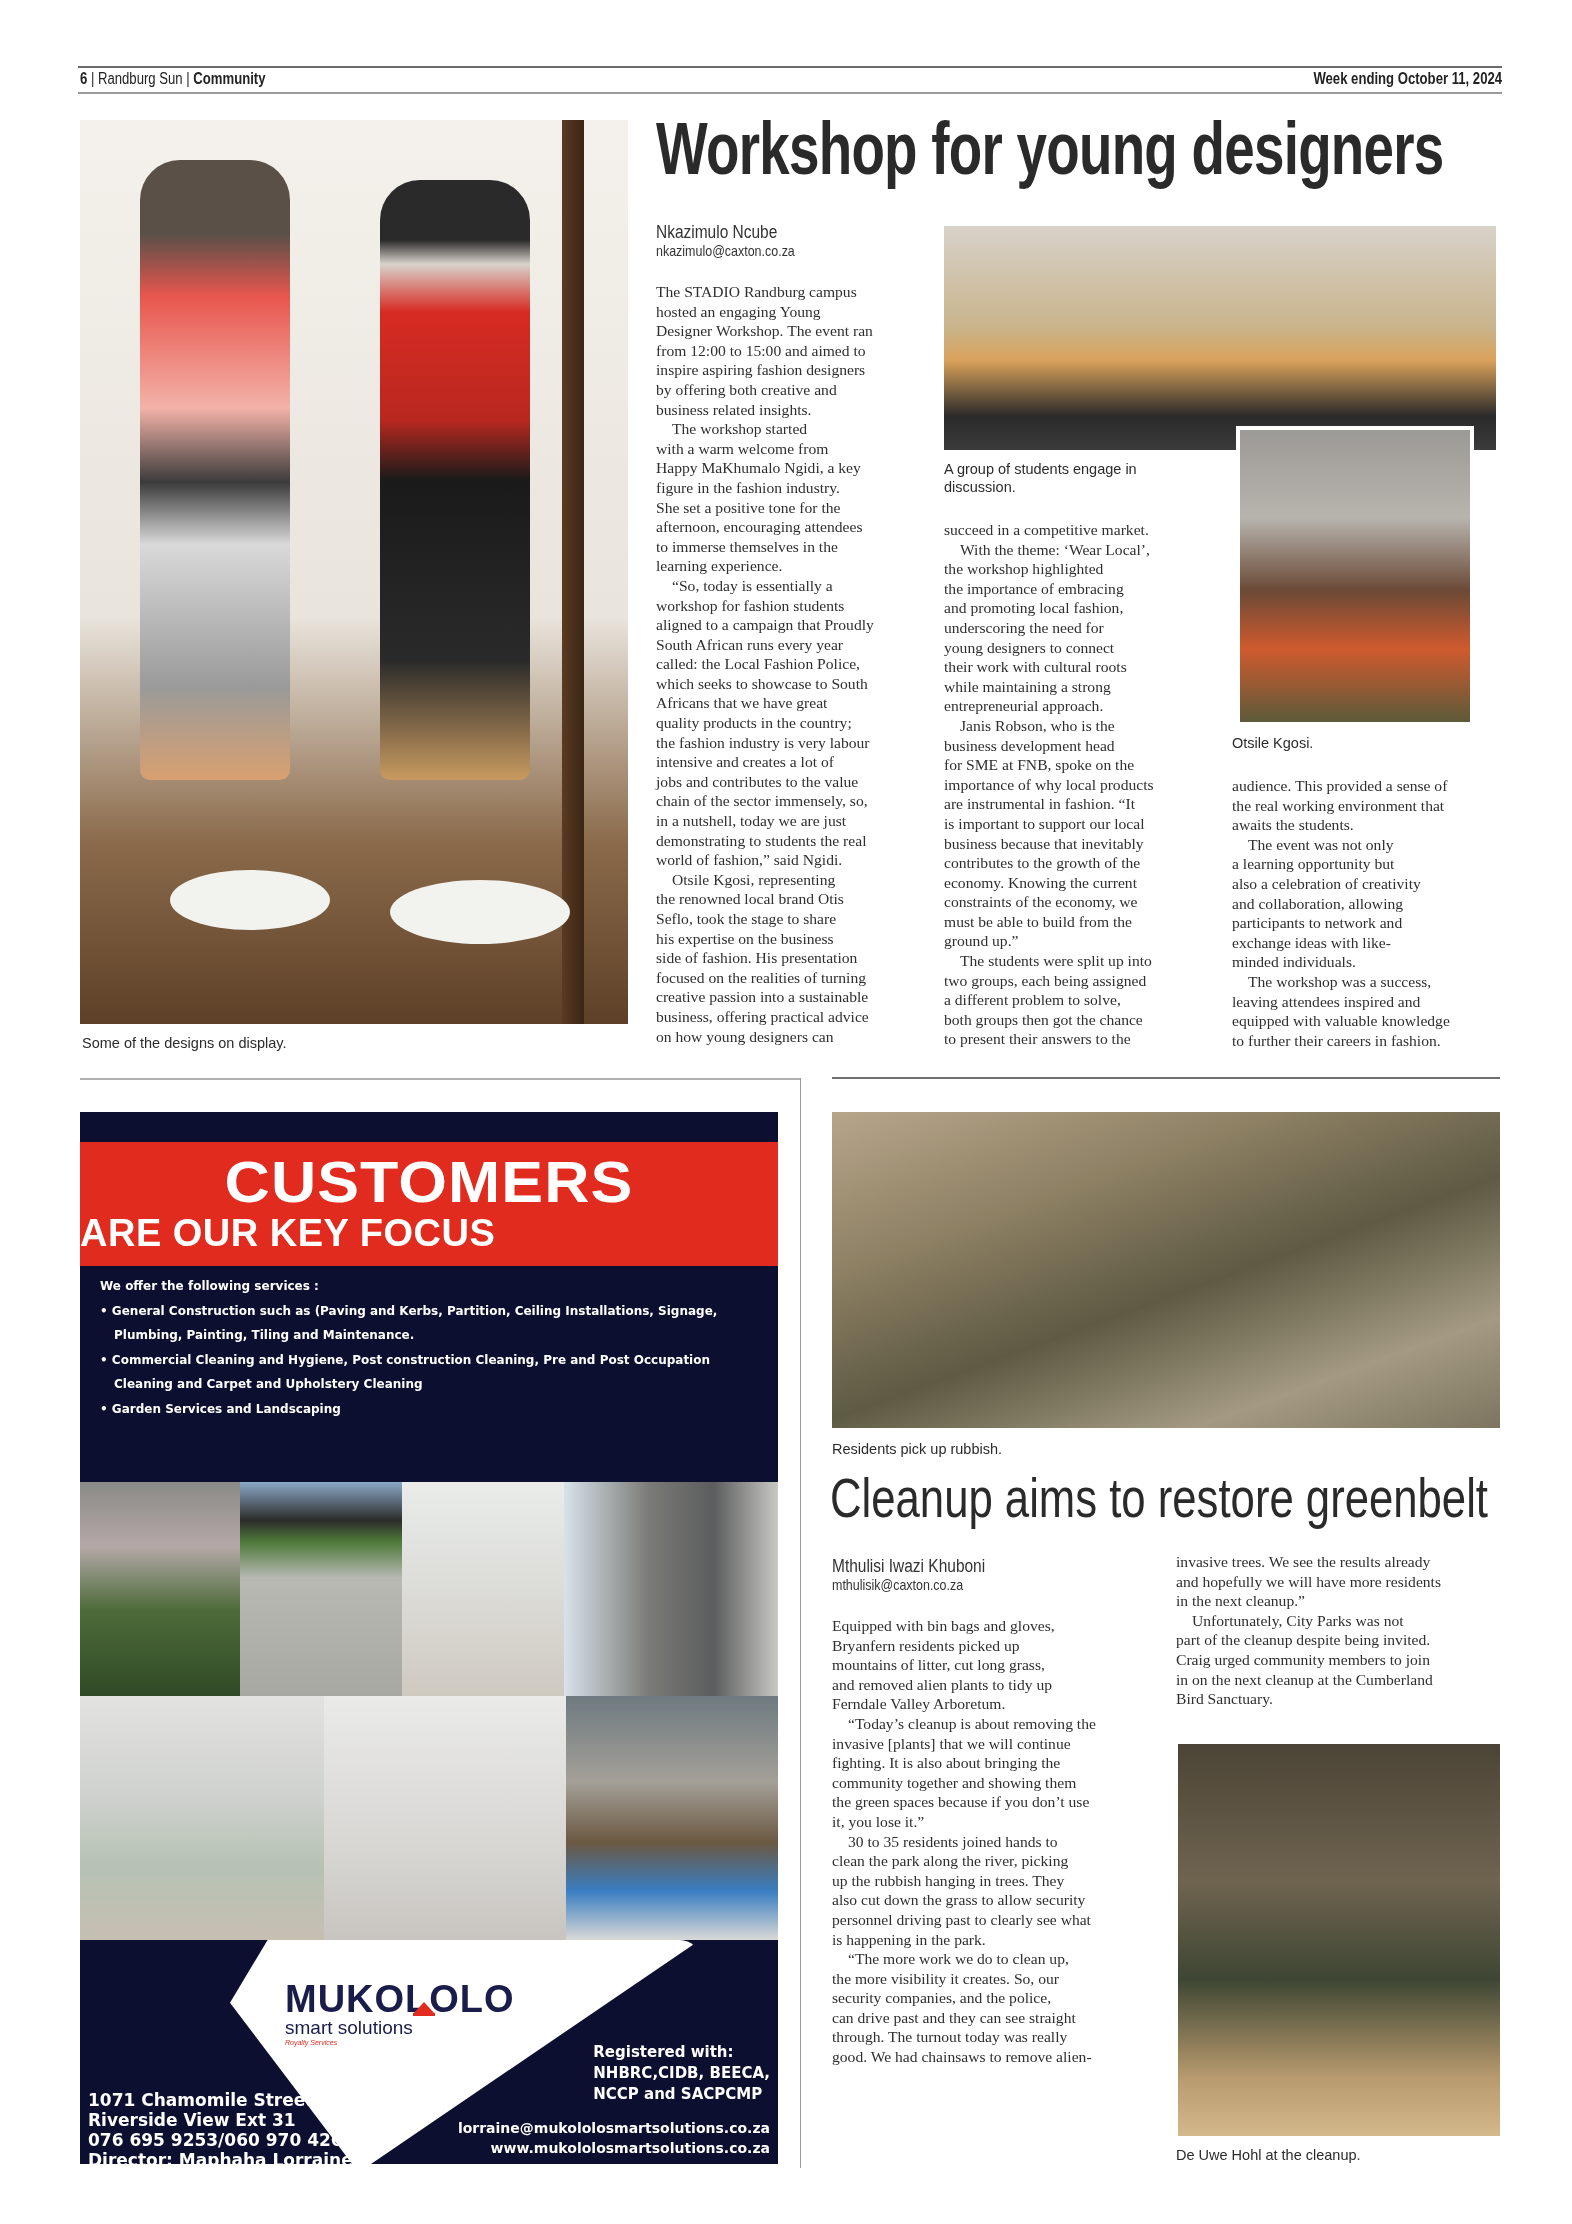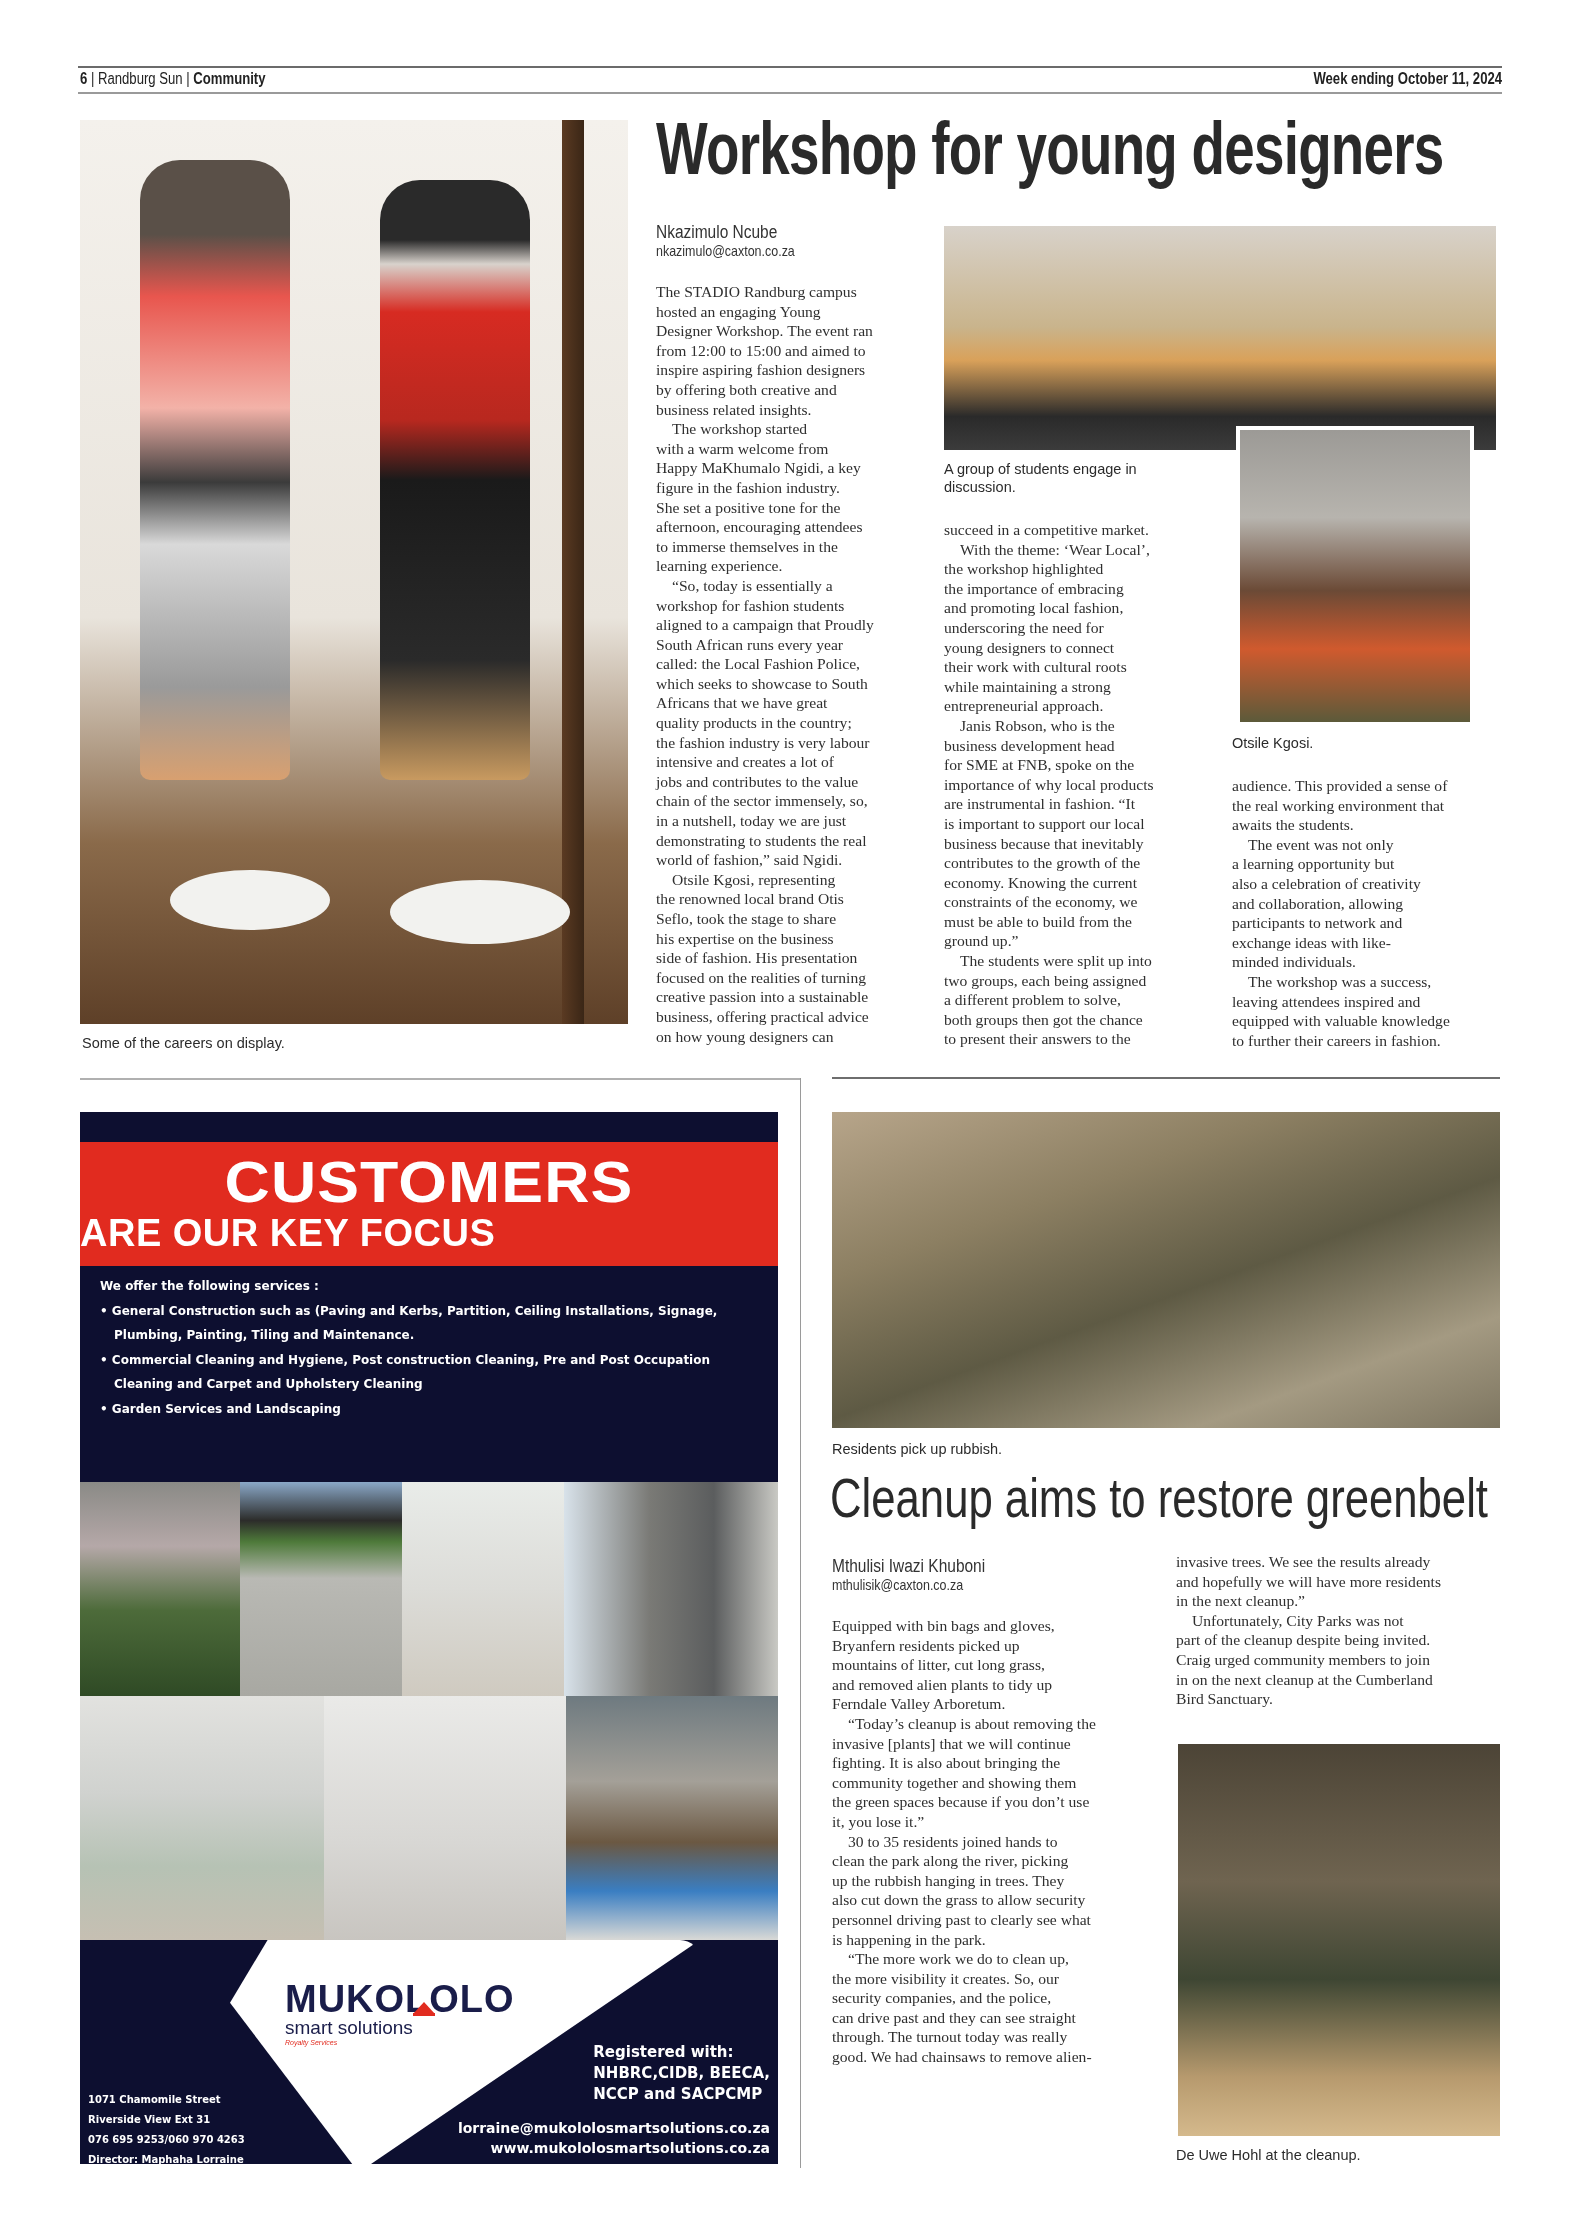--- a/index.html
+++ b/index.html
@@ -54,21 +54,21 @@
   .ad-grid { position: absolute; left: 0; top: 370px; width: 698px; height: 458px; }
   .tile { position: absolute; }
   .ad-bottom { position: absolute; left: 0; top: 828px; width: 698px; height: 224px; }
   .ad-white-tri { position: absolute; left: 150px; top: 0; width: 470px; height: 224px; background: #fff; clip-path: polygon(8% 0, 100% 0, 30% 100%, 26% 100%, 0 28%); border-radius: 20px; }
   .ad-logo { position: absolute; left: 205px; top: 38px; width: 260px; text-align: left; }
   .ad-logo-main { font-family: "Liberation Sans", sans-serif; font-weight: 700; font-size: 38px; color: #1a1d4a; letter-spacing: 1px; }
   .ad-logo-sub { font-family: "Liberation Sans", sans-serif; font-size: 19px; color: #1a1d4a; margin-top: -4px; }
   .ad-logo-tag { font-family: "Liberation Sans", sans-serif; font-style: italic; font-size: 7px; color: #e12b1f; }
   .crown { position: absolute; left: 128px; top: 24px; width: 22px; height: 14px; border-bottom: 3px solid #e12b1f; }
   .crown::before { content: ""; position: absolute; left: 0; top: 0; width: 0; height: 0; border-left: 11px solid transparent; border-right: 11px solid transparent; border-bottom: 12px solid #e12b1f; }
-  .ad-contact { position: absolute; left: 8px; top: 150px; font-family: "DejaVu Sans", sans-serif; font-weight: 700; font-size: 10px; line-height: 20px; color: #fff; }
+  .ad-contact { position: absolute; left: 8px; top: 150px; font-family: "DejaVu Sans", sans-serif; font-weight: 700; font-size: 17px; line-height: 20px; color: #fff; }
   .ad-reg { position: absolute; right: 8px; top: 102px; font-family: "DejaVu Sans", sans-serif; font-weight: 700; font-size: 15px; line-height: 21px; color: #fff; }
   .ad-web { position: absolute; right: 8px; top: 178px; text-align: right; font-family: "DejaVu Sans", sans-serif; font-weight: 700; font-size: 14px; line-height: 20px; color: #fff; }
 
   
   .vdiv { left: 800px; top: 1078px; width: 1px; height: 1090px; background: #9a9a9a; }
   .hdiv-left { left: 80px; top: 1078px; width: 720px; height: 2px; background: #b0b0b0; }
   .hdiv-right { left: 832px; top: 1077px; width: 668px; height: 2px; background: #6e6e6e; }
 
   .headline2 { left: 830px; top: 1470px; font-family: "Liberation Sans", sans-serif; font-size: 56px; color: #2a2a2a; transform: scaleX(0.78); transform-origin: left; white-space: nowrap; line-height: 1; }
 </style>
@@ -83,21 +83,21 @@
 </div>
 <div class="abs hdr-right">Week ending October 11, 2024</div>
 <div class="abs rule-hdr"></div>
 
 <div class="abs photo mannequins">
   <div class="mq-figure" style="left:60px;top:40px;width:150px;height:620px;background:linear-gradient(180deg,#5a5048 0%,#5a5048 12%,#e8564e 22%,#f3b2a8 40%,#3b3b3b 52%,#d9d9d9 62%,#9a9a9a 85%,#d8a070 100%);"></div>
   <div class="mq-figure" style="left:300px;top:60px;width:150px;height:600px;background:linear-gradient(180deg,#2a2a2a 0%,#2a2a2a 10%,#d8d2cc 14%,#d72b22 22%,#b8281f 40%,#1a1a1a 50%,#2a2a2a 80%,#c89a60 100%);"></div>
   <div class="mq-figure" style="left:90px;top:750px;width:160px;height:60px;border-radius:50%;background:#f2f2ef;"></div>
   <div class="mq-figure" style="left:310px;top:760px;width:180px;height:64px;border-radius:50%;background:#f2f2ef;"></div>
 </div>
-<div class="abs caption" style="left:82px;top:1034px;">Some of the careers on display.</div>
+<div class="abs caption" style="left:82px;top:1034px;">Some of the designs on display.</div>
 
 <div class="abs headline1">Workshop for young designers</div>
 
 <div class="abs" style="left:656px;top:222px;">
   <div class="byline-name">Nkazimulo Ncube</div>
   <div class="byline-email">nkazimulo@caxton.co.za</div>
 </div>
 
 <div class="abs col" style="left:656px;top:282px;width:272px;">
   <p>The STADIO Randburg campus

